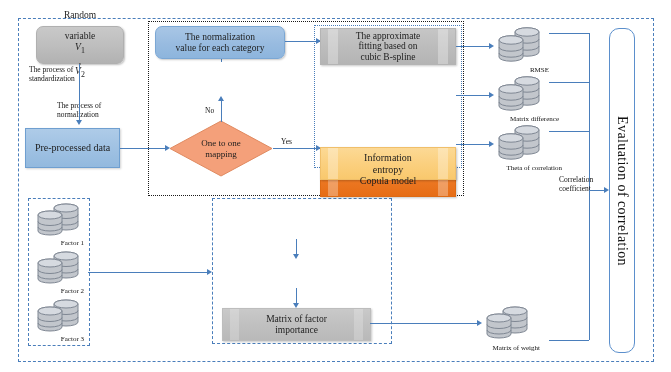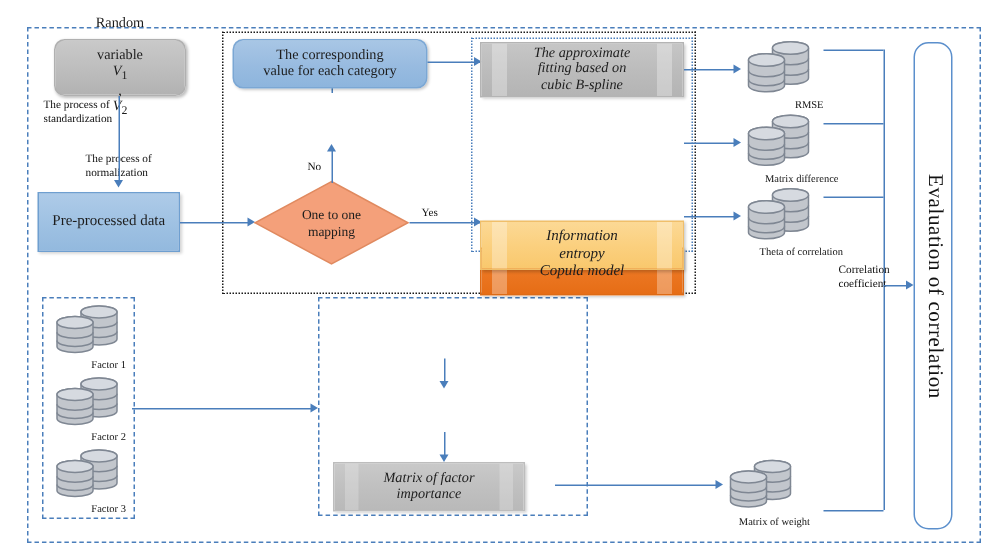--- a/index.html
+++ b/index.html
@@ -26,21 +26,21 @@
        box-shadow:1px 1px 2px rgba(0,0,0,.22);}
 
   .blue-rect{background:linear-gradient(180deg,#aecbe8 0%,#9dc0e2 60%,#93b9de 100%);
        border:1px solid #6f9fd0;box-shadow:1px 1px 2px rgba(0,0,0,.18);}
 
   
   .band{position:relative;overflow:hidden;box-shadow:1px 1px 2px rgba(0,0,0,.22);}
   .band::before,.band::after{content:"";position:absolute;top:0;bottom:0;width:10px;
        background:rgba(255,255,255,.30);}
   .band::before{left:7px;} .band::after{right:7px;}
-  .band span{position:relative;z-index:2;font-style:italic;}
+  .band span{position:relative;z-index:2;}
 
   .gray-band{background:linear-gradient(180deg,#c6c6c6 0%,#bcbcbc 50%,#b4b4b4 100%);
        border:1px solid #b4b4b4;}
   .amber-band{background:linear-gradient(180deg,#fcd995 0%,#fbd07f 50%,#f9c86d 100%);
        border:1px solid #f0bf6a;}
   .orange-band{background:linear-gradient(180deg,#f0832c 0%,#ec7722 50%,#e66d16 100%);
        border:1px solid #dd6a14;}
 
   .gray-flat{background:linear-gradient(180deg,#c9c9c9 0%,#c0c0c0 50%,#b9b9b9 100%);
        border:1px solid #bdbdbd;}
@@ -128,21 +128,21 @@
   <div class="ah ah-u" style="left:218px;top:96px;"></div>
 
   <div class="ln lnh" style="left:273px;top:148px;width:47px;"></div>
   <div class="ah ah-r" style="left:316px;top:145px;"></div>
 
 
   <div class="ln lnv" style="left:221px;top:50px;height:12px;"></div>
   <div class="ah ah-u" style="left:218px;top:46px;"></div>
 
   <div class="node blue-round" style="left:155px;top:26px;width:130px;height:33px;">
-    <span style="white-space:pre-line">The corresponding
+    <span style="white-space:pre-line">The normalization
 value for each category</span>
   </div>
 
   <div class="ln lnh" style="left:285px;top:41px;width:35px;"></div>
   <div class="ah ah-r" style="left:316px;top:38px;"></div>
 
   <div class="node band gray-band" style="left:320px;top:28px;width:136px;height:37px;">
     <span style="white-space:pre-line">The approximate
 fitting based on
 cubic B-spline</span>
@@ -274,21 +274,21 @@
         <path d="M2 18.5 a12 4 0 0 0 24 0" fill="none"></path>
         <path d="M2 24 a12 4 0 0 0 24 0" fill="none"></path>
       </g>
     </svg>
   </div>
   <div class="cylcap" style="left:32px;top:335px;width:52px;">Factor 3</div>
 
   <div class="ln lnh" style="left:88px;top:272px;width:122px;"></div>
   <div class="ah ah-r" style="left:207px;top:269px;"></div>
 
-  <div class="node band gray-flat" style="left:222px;top:206px;width:128px;height:33px;">
+  <div class="node band gray-flat" style="left:222px;top:206px;width:149px;height:33px;">
     <span style="white-space:pre-line">Matrix of factor
 importance</span>
   </div>
 
   <div class="ln lnv" style="left:296px;top:239px;height:18px;"></div>
   <div class="ah ah-d" style="left:293px;top:254px;"></div>
 
   <div class="ln lnv" style="left:296px;top:288px;height:18px;"></div>
   <div class="ah ah-d" style="left:293px;top:303px;"></div>
 

